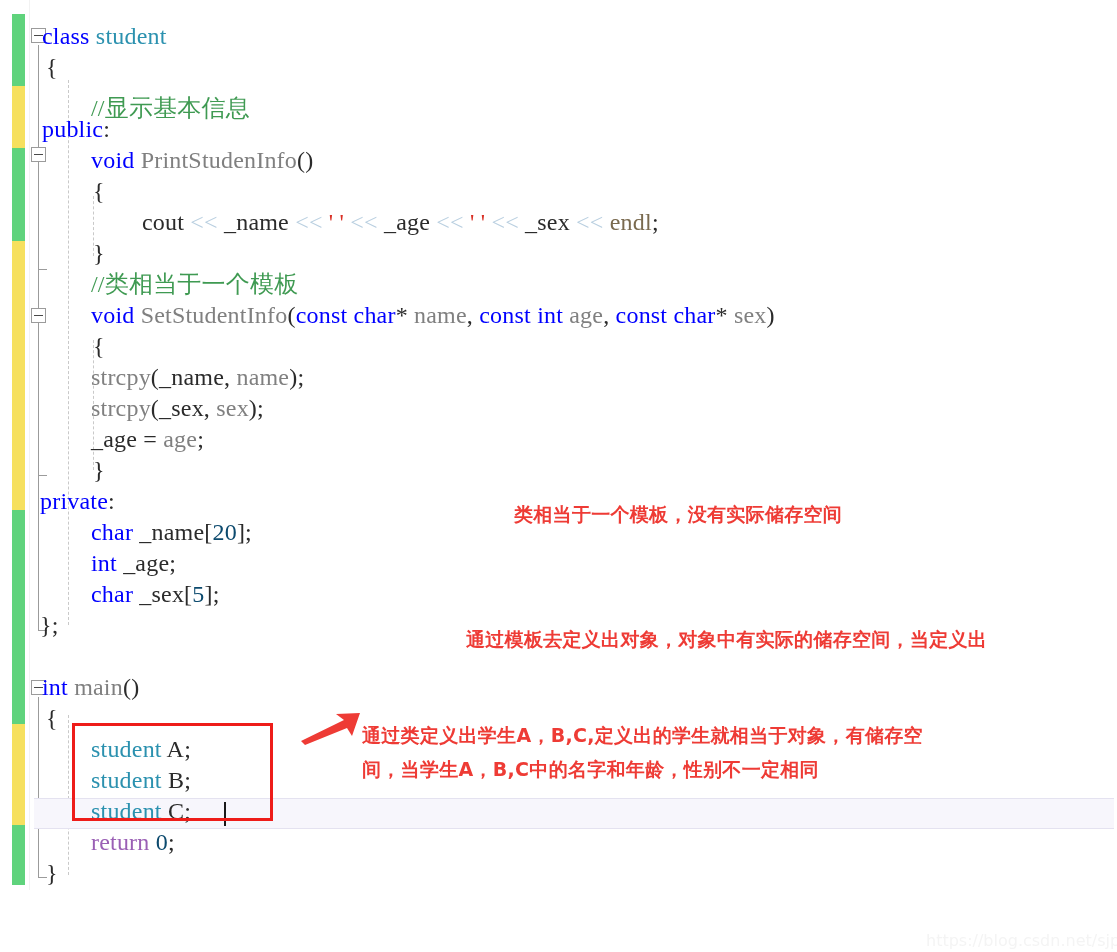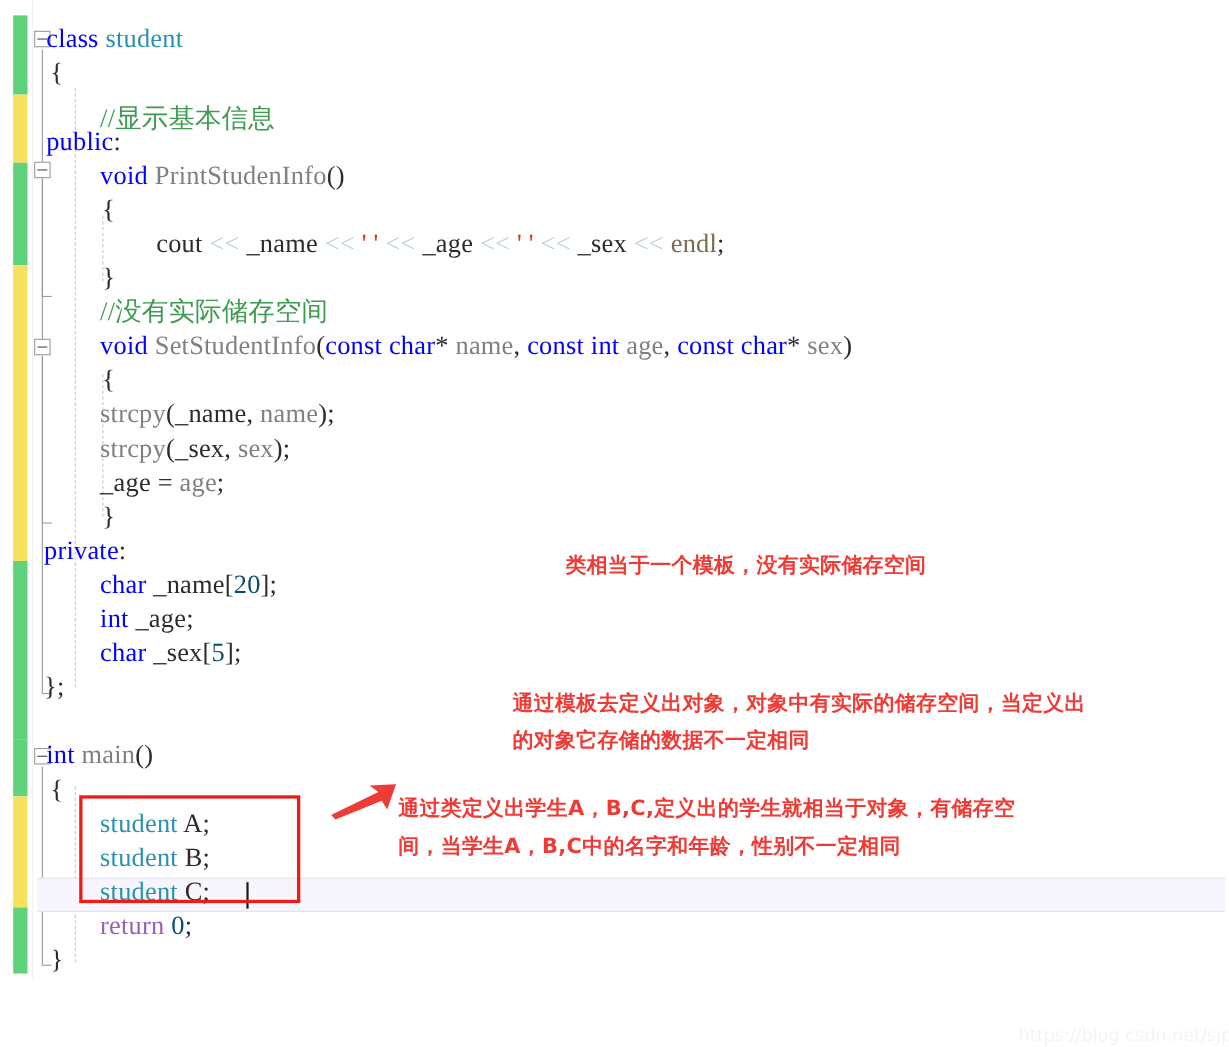--- a/index.html
+++ b/index.html
@@ -200,21 +200,21 @@
 
   <div id="code">
       <div class="line" style="top: 21px; left: 42px;"><span class="txt kw">class</span><span class="txt pl"> </span><span class="txt type">student</span></div>
       <div class="line" style="top: 52px; left: 46px;"><span class="txt punc">{</span></div>
       <div class="line" style="top: 93px; left: 91px;"><span class="txt cmt">//显示基本信息</span></div>
       <div class="line" style="top: 114px; left: 42px;"><span class="txt kw">public</span><span class="txt punc">:</span></div>
       <div class="line" style="top: 145px; left: 91px;"><span class="txt kw">void</span><span class="txt pl"> </span><span class="txt id">PrintStudenInfo</span><span class="txt punc">()</span></div>
       <div class="line" style="top: 176px; left: 93px;"><span class="txt punc">{</span></div>
       <div class="line" style="top: 207px; left: 142px;"><span class="txt pl">cout </span><span class="txt op">&lt;&lt; </span><span class="txt pl">_name </span><span class="txt op">&lt;&lt; </span><span class="txt chr">' '</span><span class="txt pl"> </span><span class="txt op">&lt;&lt; </span><span class="txt pl">_age </span><span class="txt op">&lt;&lt; </span><span class="txt chr">' '</span><span class="txt pl"> </span><span class="txt op">&lt;&lt; </span><span class="txt pl">_sex </span><span class="txt op">&lt;&lt; </span><span class="txt brn">endl</span><span class="txt punc">;</span></div>
       <div class="line" style="top: 238px; left: 93px;"><span class="txt punc">}</span></div>
-      <div class="line" style="top: 269px; left: 91px;"><span class="txt cmt">//没有实际储存空间</span></div>
+      <div class="line" style="top: 269px; left: 91px;"><span class="txt cmt">//类相当于一个模板</span></div>
       <div class="line" style="top: 300px; left: 91px;"><span class="txt kw">void</span><span class="txt pl"> </span><span class="txt id">SetStudentInfo</span><span class="txt punc">(</span><span class="txt kw">const</span><span class="txt pl"> </span><span class="txt kw">char</span><span class="txt pl">* </span><span class="txt id">name</span><span class="txt punc">, </span><span class="txt kw">const</span><span class="txt pl"> </span><span class="txt kw">int</span><span class="txt pl"> </span><span class="txt id">age</span><span class="txt punc">, </span><span class="txt kw">const</span><span class="txt pl"> </span><span class="txt kw">char</span><span class="txt pl">* </span><span class="txt id">sex</span><span class="txt punc">)</span></div>
       <div class="line" style="top: 331px; left: 93px;"><span class="txt punc">{</span></div>
       <div class="line" style="top: 362px; left: 91px;"><span class="txt id">strcpy</span><span class="txt punc">(</span><span class="txt pl">_name</span><span class="txt punc">, </span><span class="txt id">name</span><span class="txt punc">);</span></div>
       <div class="line" style="top: 393px; left: 91px;"><span class="txt id">strcpy</span><span class="txt punc">(</span><span class="txt pl">_sex</span><span class="txt punc">, </span><span class="txt id">sex</span><span class="txt punc">);</span></div>
       <div class="line" style="top: 424px; left: 91px;"><span class="txt pl">_age = </span><span class="txt id">age</span><span class="txt punc">;</span></div>
       <div class="line" style="top: 455px; left: 93px;"><span class="txt punc">}</span></div>
       <div class="line" style="top: 486px; left: 40px;"><span class="txt kw">private</span><span class="txt punc">:</span></div>
       <div class="line" style="top: 517px; left: 91px;"><span class="txt kw">char</span><span class="txt pl"> </span><span class="txt pl">_name</span><span class="txt punc">[</span><span class="txt num">20</span><span class="txt punc">];</span></div>
       <div class="line" style="top: 548px; left: 91px;"><span class="txt kw">int</span><span class="txt pl"> </span><span class="txt pl">_age</span><span class="txt punc">;</span></div>
       <div class="line" style="top: 579px; left: 91px;"><span class="txt kw">char</span><span class="txt pl"> </span><span class="txt pl">_sex</span><span class="txt punc">[</span><span class="txt num">5</span><span class="txt punc">];</span></div>
@@ -234,19 +234,19 @@
   <div id="red-box" style="left: 72px; top: 723px; width: 201px; height: 98px;"></div>
 
   <div id="arrow-annot" style="left: 300px; top: 710px;">
     <svg width="62" height="36" viewBox="0 0 62 36">
       <path d="M1 31 L44 10 L36 4 L60 3 L52 26 L47 18 L5 35 Z" fill="#ee3b35"></path>
     </svg>
   </div>
 
   <div id="annot-layer">
       <div class="annot" style="left: 514px; top: 497px; text-align: right;"><div>类相当于一个模板，没有实际储存空间</div></div>
-      <div class="annot" style="left: 466px; top: 622px;"><div>通过模板去定义出对象，对象中有实际的储存空间，当定义出</div><div>的对象它存储的数据不一定相同</div></div>
+      <div class="annot" style="left: 466px; top: 622px;"><div>通过模板去定义出对象，对象中有实际的储存空间，当定义出</div></div>
       <div class="annot" style="left: 362px; top: 718px;"><div>通过类定义出学生A，B,C,定义出的学生就相当于对象，有储存空</div><div>间，当学生A，B,C中的名字和年龄，性别不一定相同</div></div>
     </div>
 
   <div id="watermark" style="left: 926px; top: 931px;">https://blog.csdn.net/sjp11</div>
 
 </div>
 
 </body></html>

